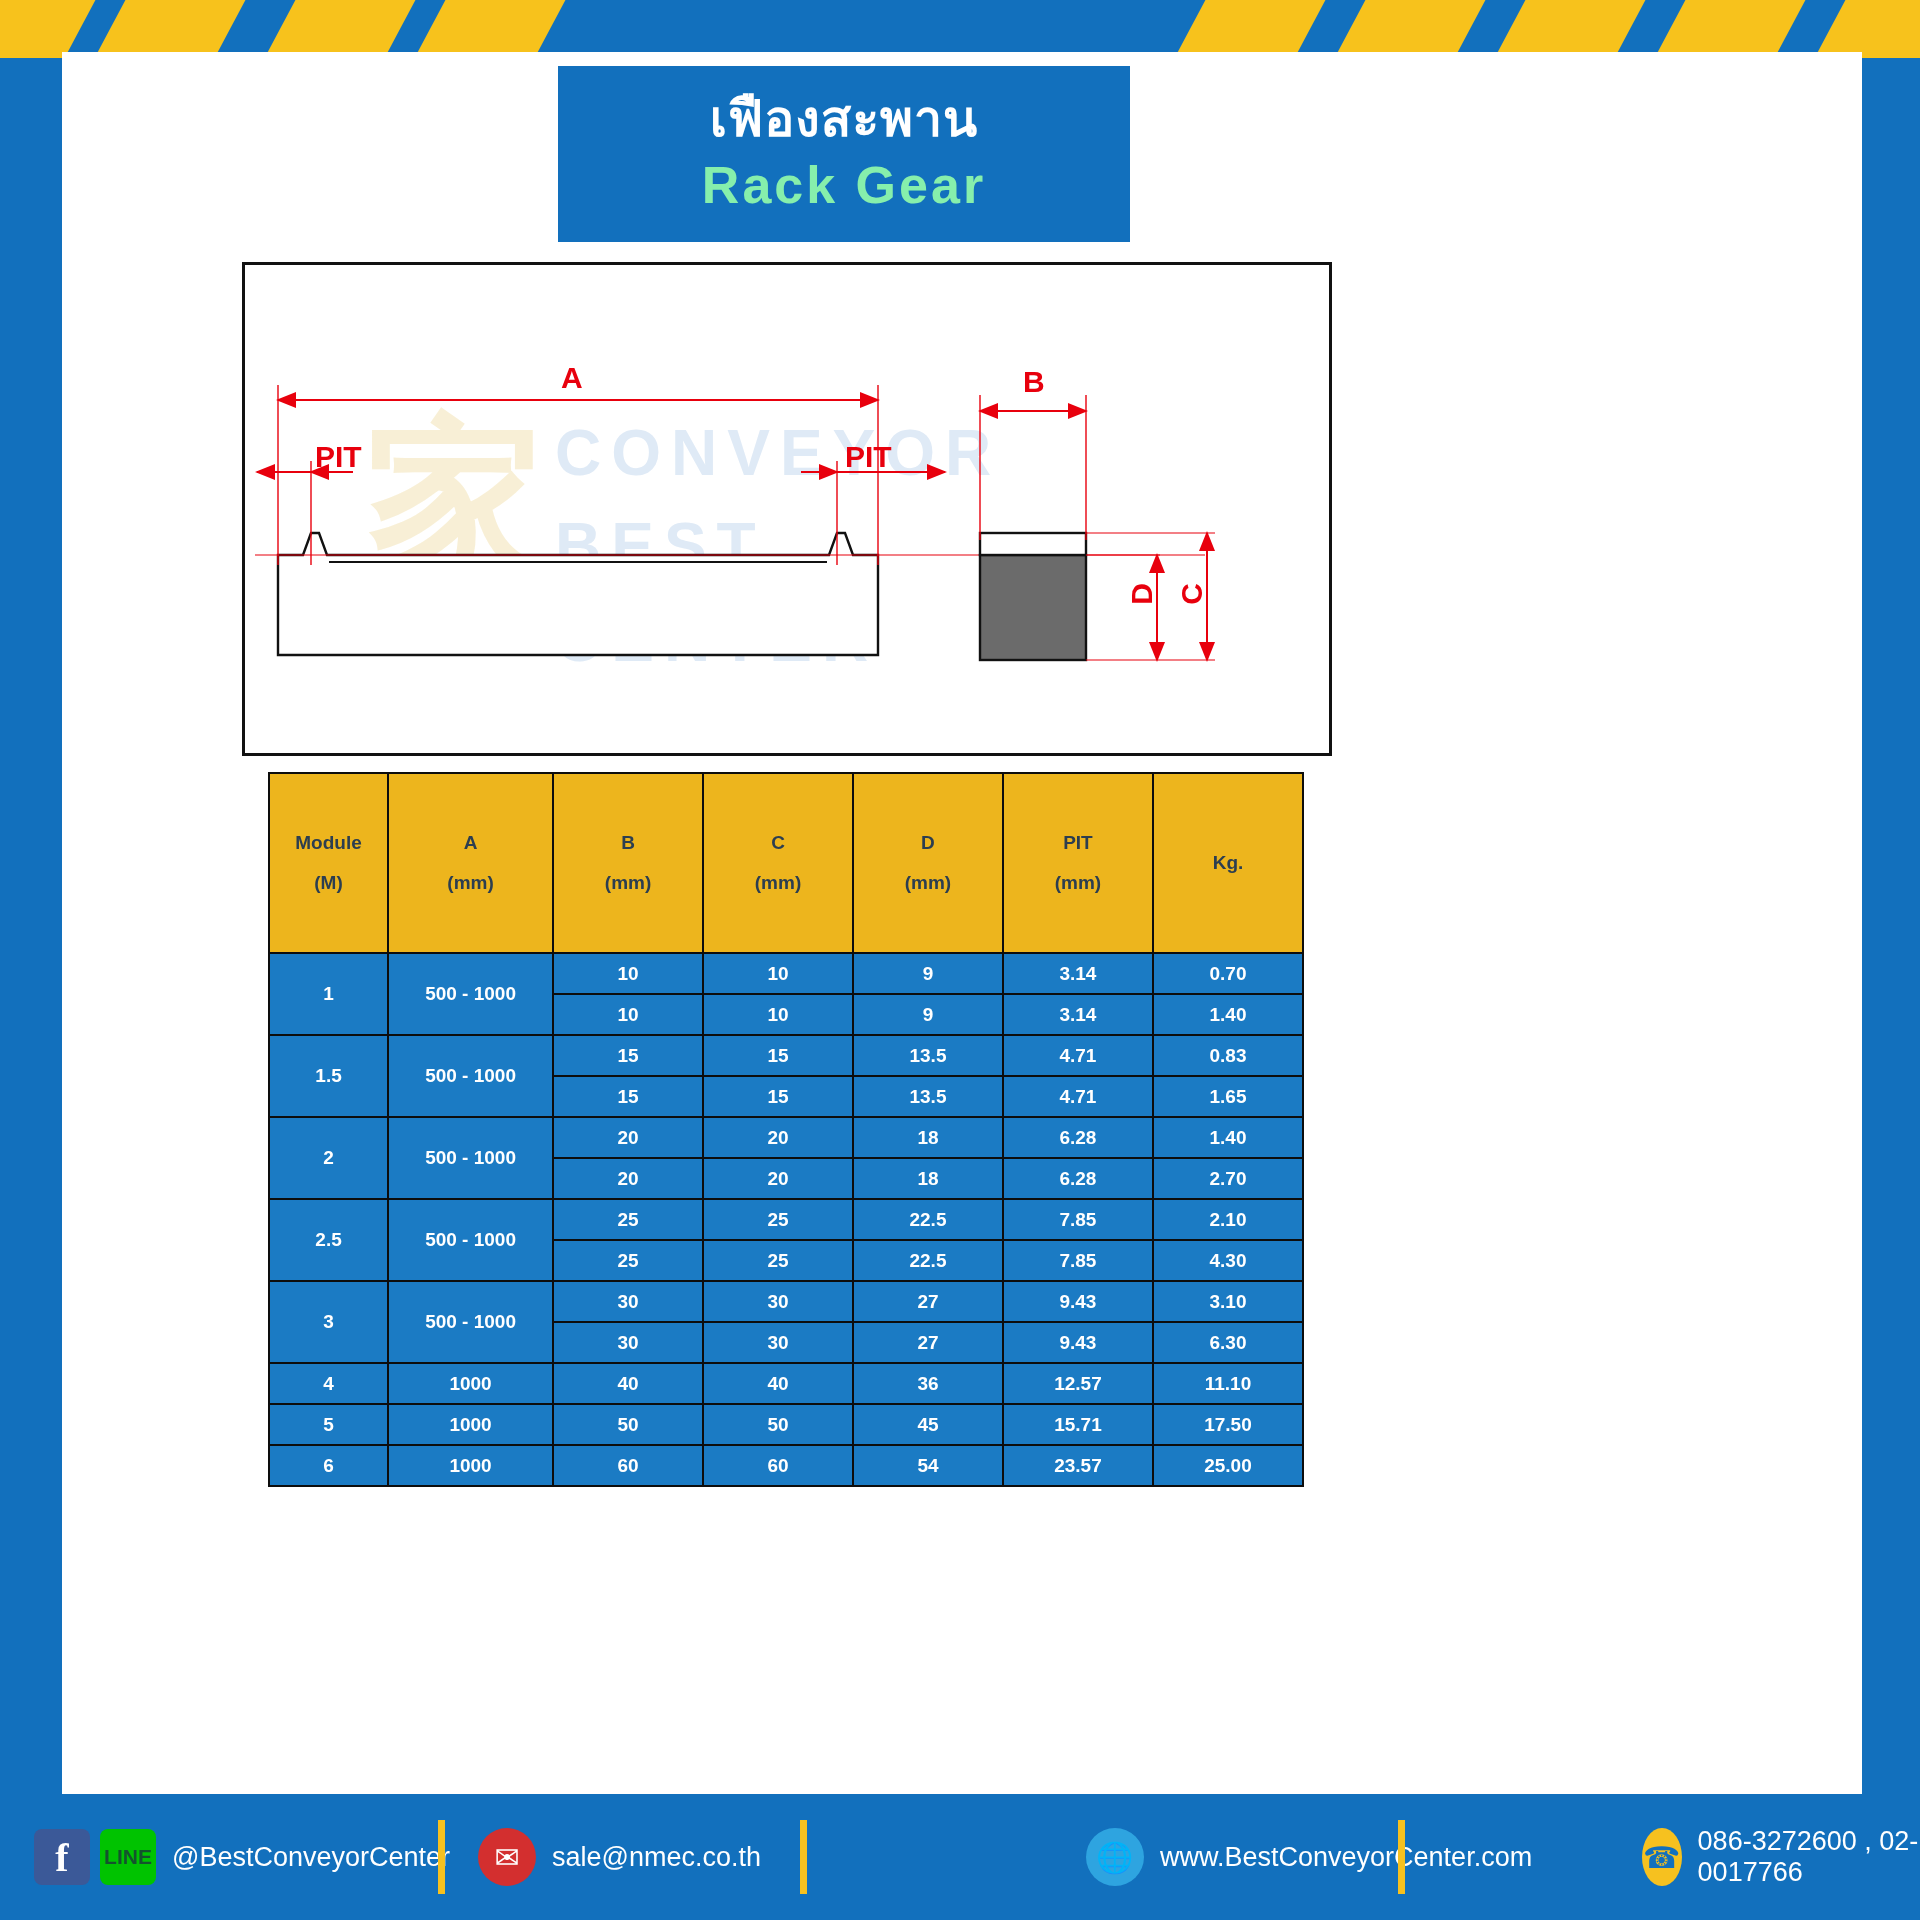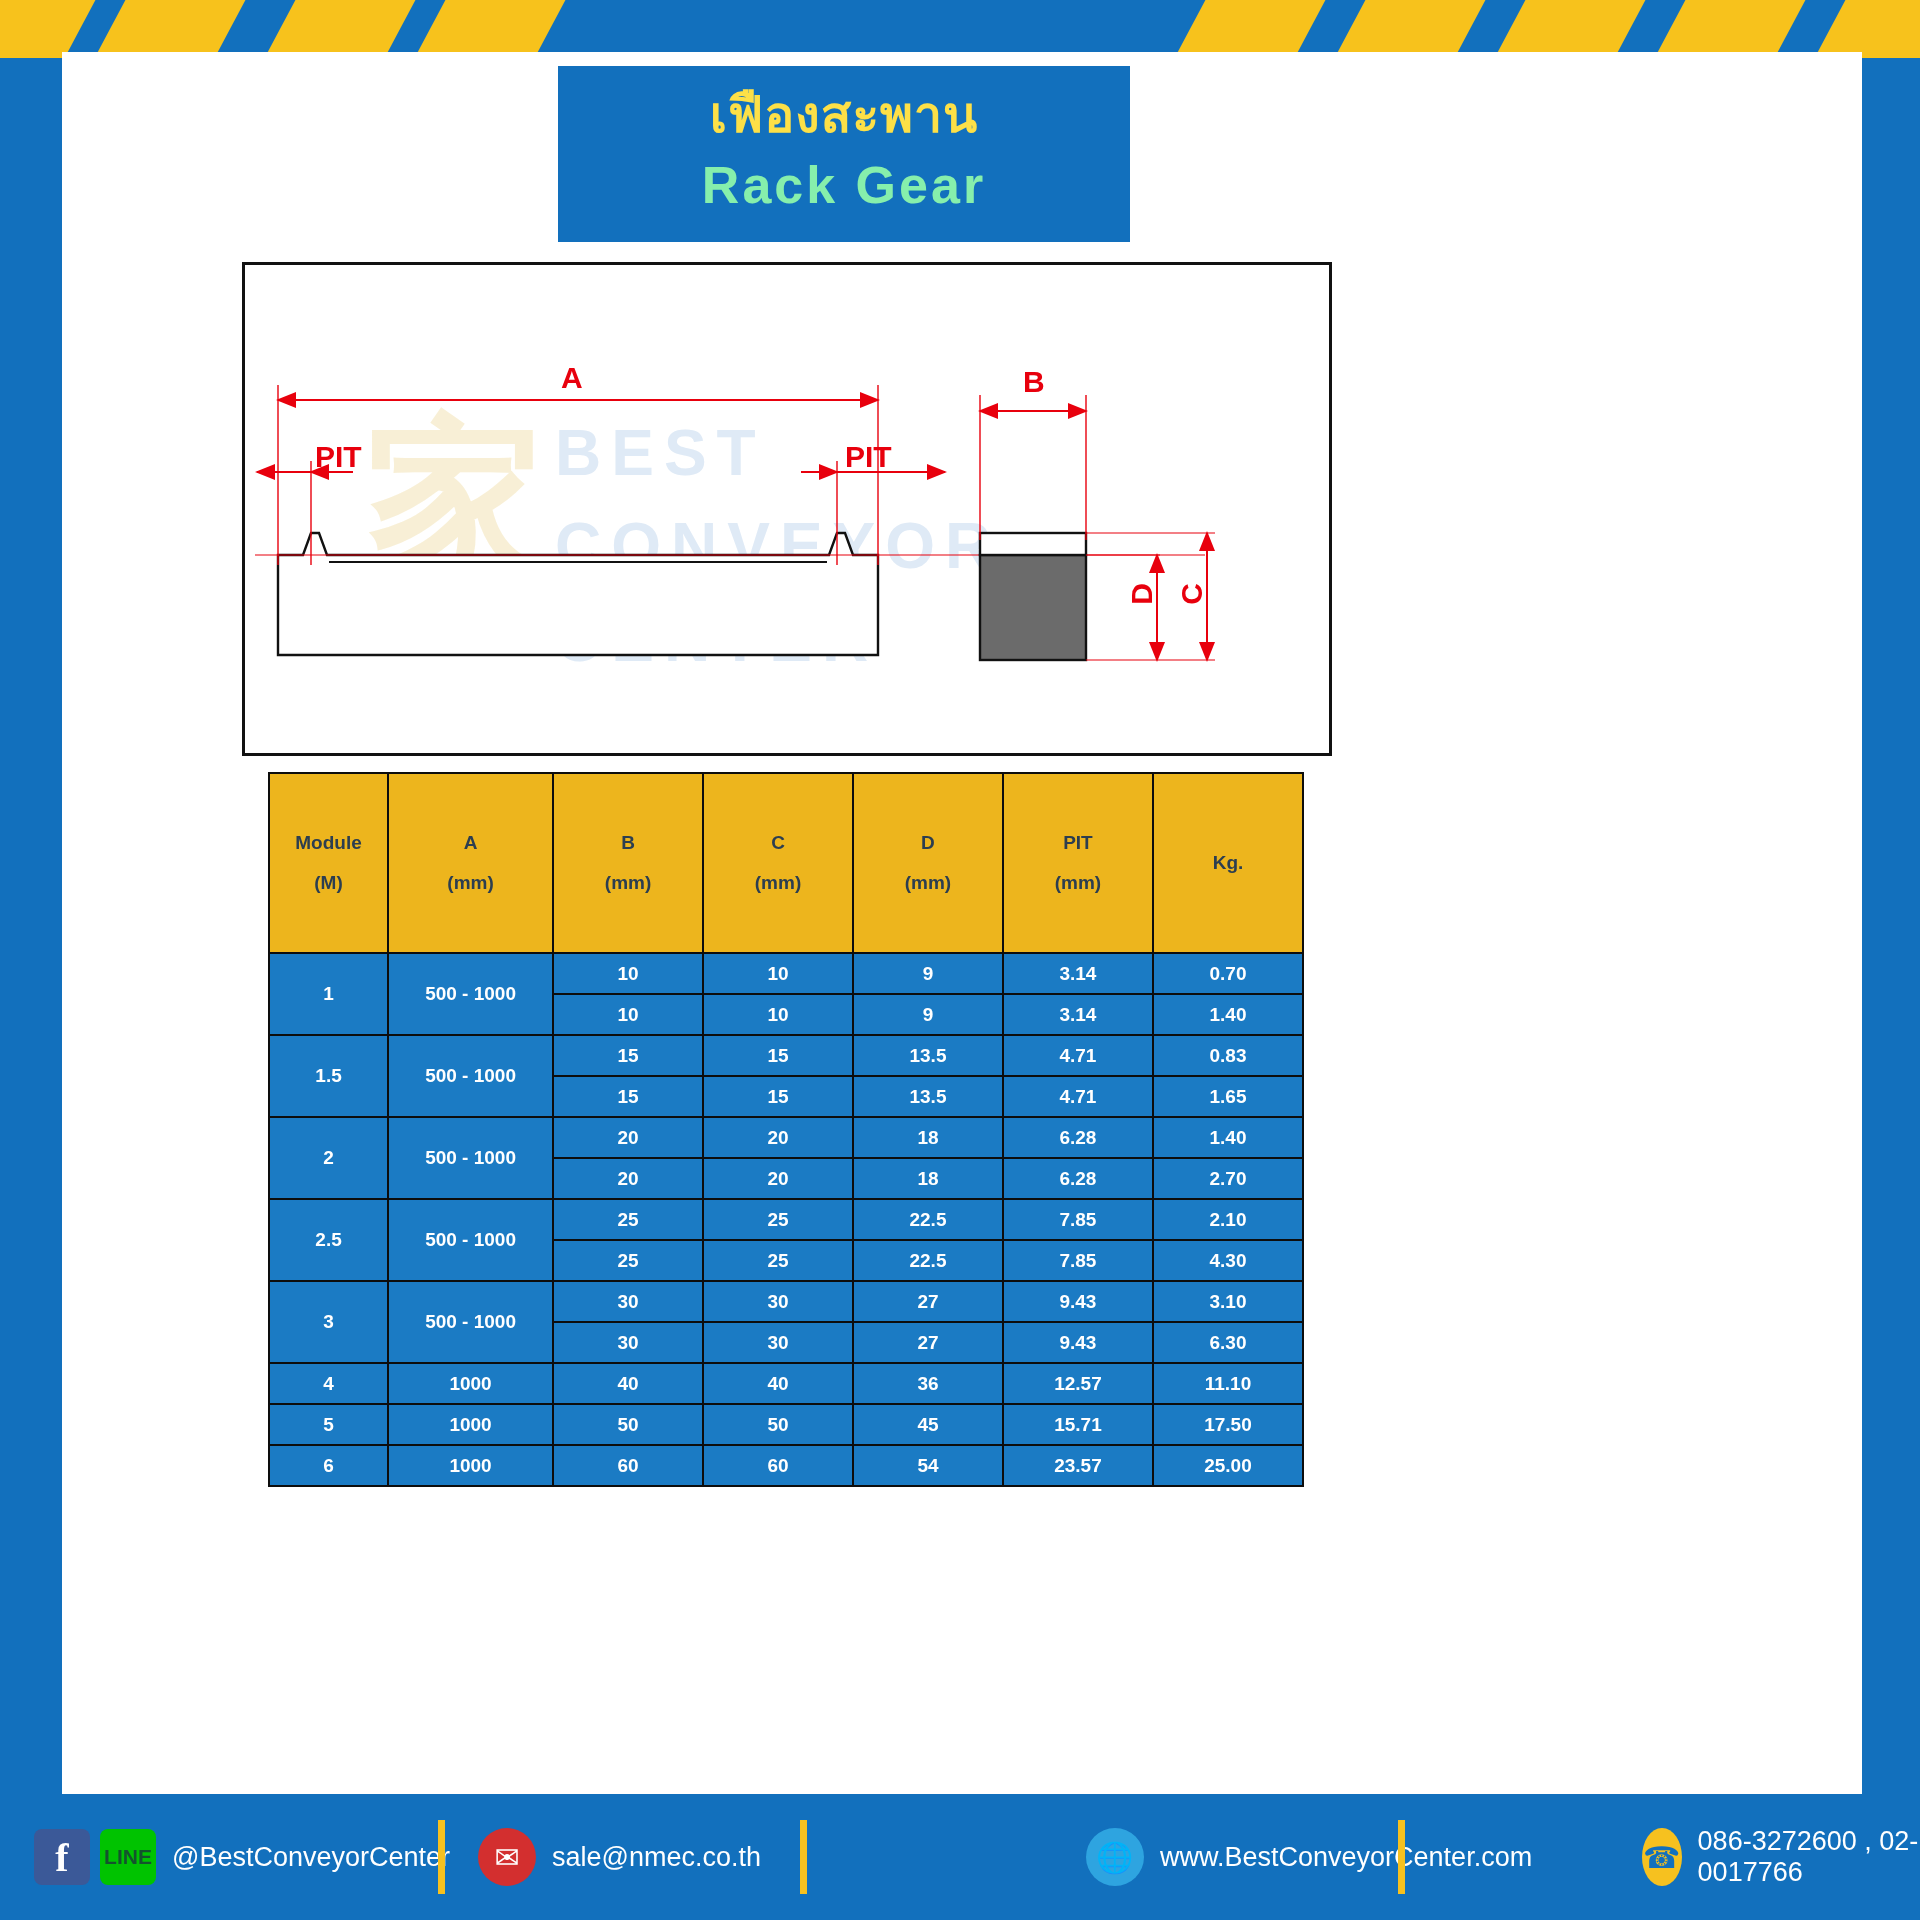--- a/index.html
+++ b/index.html
@@ -25,22 +25,22 @@
     position:absolute;left:62px;top:52px;width:1800px;height:1742px;
     background:#ffffff;
   }
   
   .title-box{
     position:absolute;left:496px;top:14px;width:572px;height:176px;
     background:#1270bd;
     display:flex;flex-direction:column;align-items:center;justify-content:center;
   }
   .title-th{
-    color:#fde047;font-size:50px;font-weight:bold;line-height:1;
-    font-family:Liberation Mono, monospace;
+    color:#ffffff;font-size:50px;font-weight:bold;line-height:1;
+    font-family:Liberation Sans, sans-serif;
     letter-spacing:1px;
   }
   .title-en{
     color:#86efac;font-size:52px;font-weight:bold;line-height:1.1;margin-top:13px;
     letter-spacing:3px;
   }
   
   .drawing{
     position:absolute;left:180px;top:210px;width:1084px;height:488px;
     border:3px solid #111;background:#fff;
@@ -131,22 +131,22 @@
   <div class="title-box">
     <div class="title-th">เฟืองสะพาน</div>
     <div class="title-en">Rack Gear</div>
   </div>
 
   <div class="drawing">
 
     <div class="wm">
       <div class="wm-cjk">家</div>
       <div class="wm-text">
+        <div>CONVEYOR</div>
         <div>BEST</div>
-        <div>CONVEYOR</div>
         <div>CENTER</div>
       </div>
     </div>
 
     <svg width="1078" height="482" viewBox="0 0 1078 482" style="position:absolute;left:0;top:0">
       <defs>
         <marker id="ar" markerWidth="10" markerHeight="8" refX="9" refY="4" orient="auto">
           <polygon points="0,0 10,4 0,8" fill="#e8000d"></polygon>
         </marker>
         <marker id="arS" markerWidth="10" markerHeight="8" refX="1" refY="4" orient="auto">

